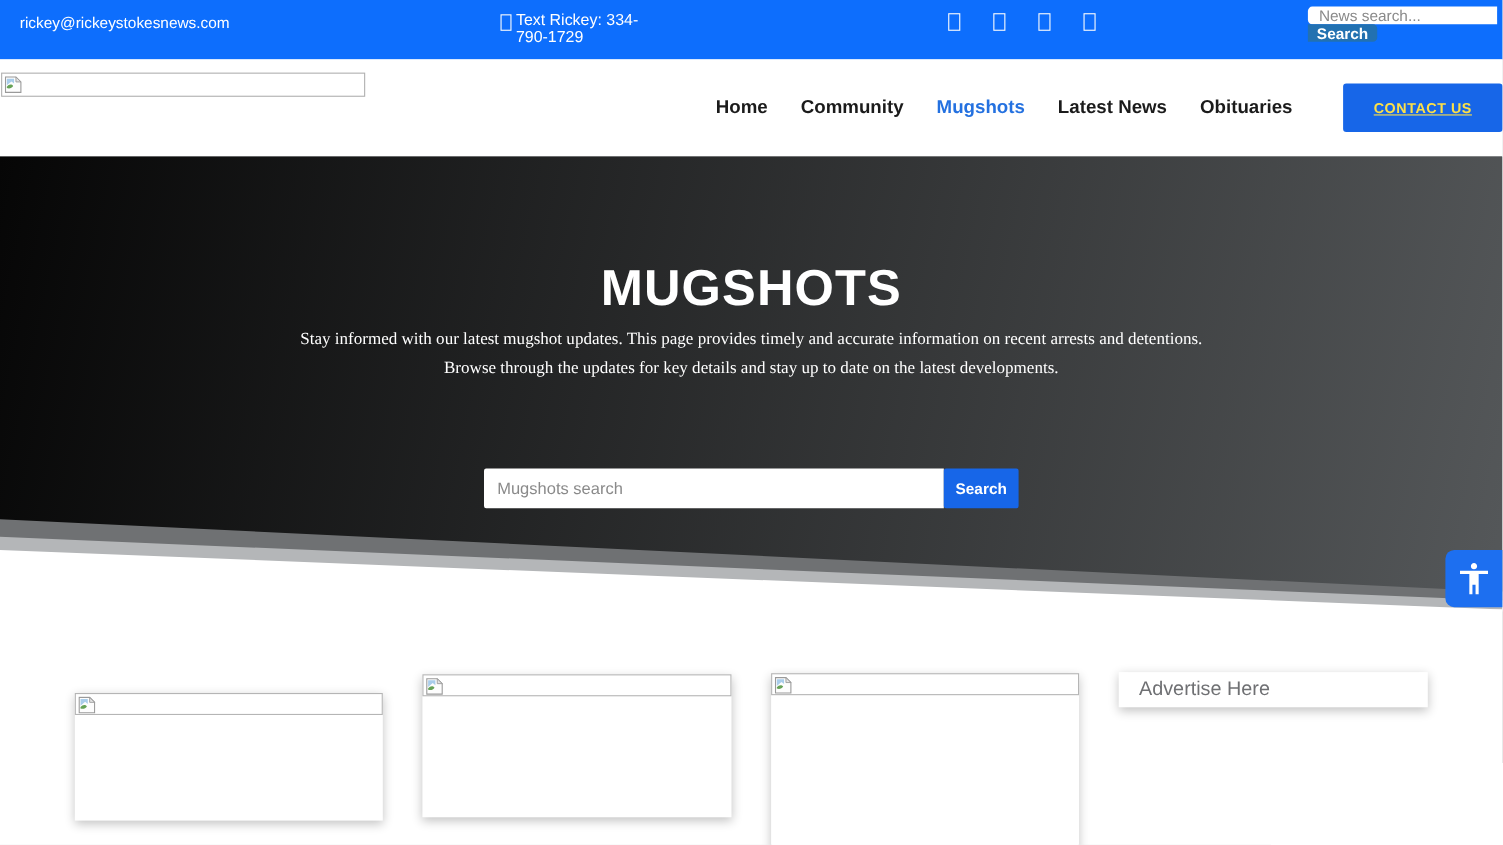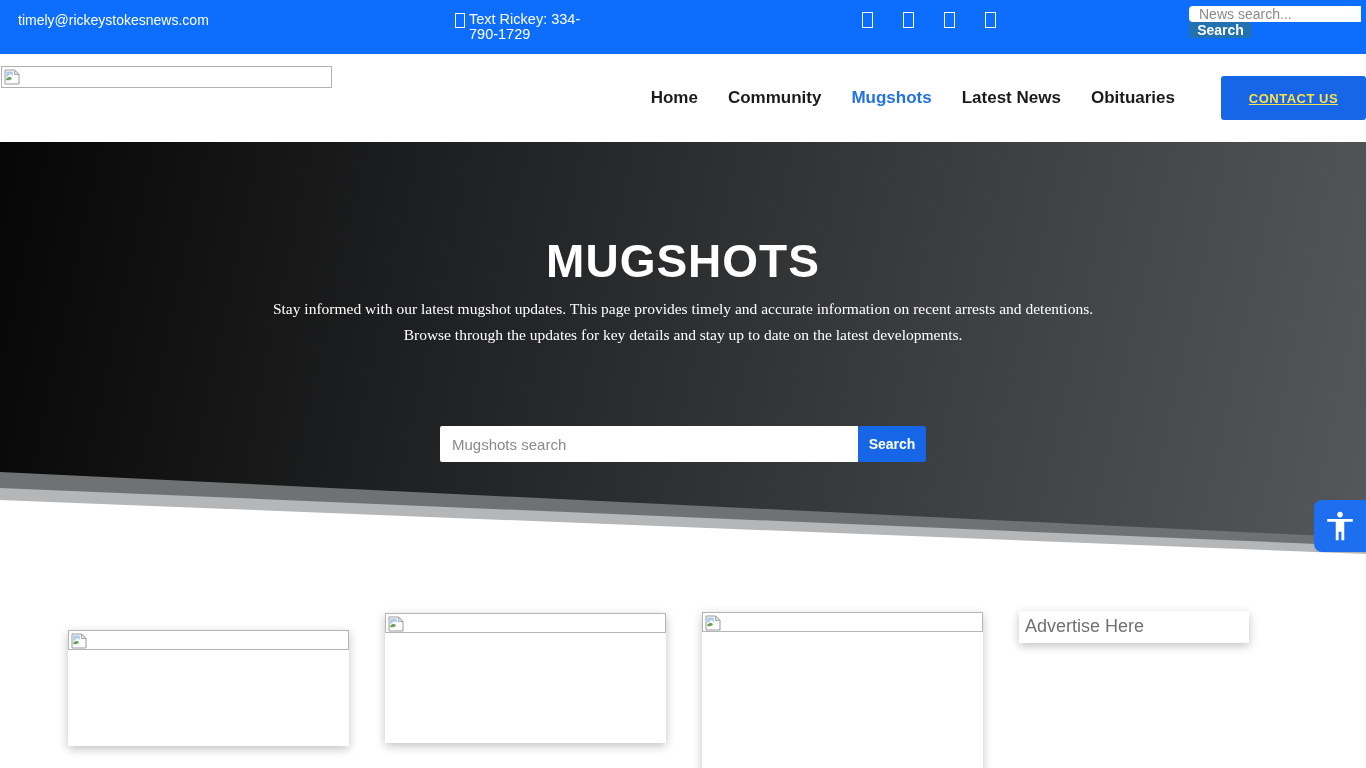--- a/index.html
+++ b/index.html
@@ -69,29 +69,29 @@
   .a11y-btn svg { width:34px; height:34px; fill:#fff; }
 
   
   .cards { display:flex; gap:36px; width:1230px; margin:55px auto 0; align-items:flex-start; }
   .card { width:281px; background:#fff; box-shadow:0 3px 9px rgba(0,0,0,.24); cursor:pointer; }
   .card.c1 { margin-top:19px; height:116px; }
   .card.c2 { margin-top:2px;  height:130px; }
   .card.c3 { margin-top:1px;  height:168px; }
   .bimg { height:20px; border:1px solid #b5b5b5; background:#fff;
           display:flex; align-items:flex-start; }
-  .ad-box { width:230px; height:32px; background:#fff; box-shadow:0 3px 9px rgba(0,0,0,.24);
-            color:var(--ad_text); font-size:18px; line-height:31px; padding-left:6px;
+  .ad-box { width:281px; height:32px; background:#fff; box-shadow:0 3px 9px rgba(0,0,0,.24);
+            color:var(--ad_text); font-size:18px; line-height:31px; padding-left:18px;
             cursor:pointer; }
 </style>
 </head>
 <body>
 
 <div class="topbar">
-  <a class="email">timely@rickeystokesnews.com</a>
+  <a class="email">rickey@rickeystokesnews.com</a>
 
   <div class="phone-group">
     <span class="tofu"></span>
     <span class="phone-text">Text Rickey: 334-790-1729</span>
   </div>
 
   <div class="socials">
     <span class="tofu"></span>
     <span class="tofu"></span>
     <span class="tofu"></span>

